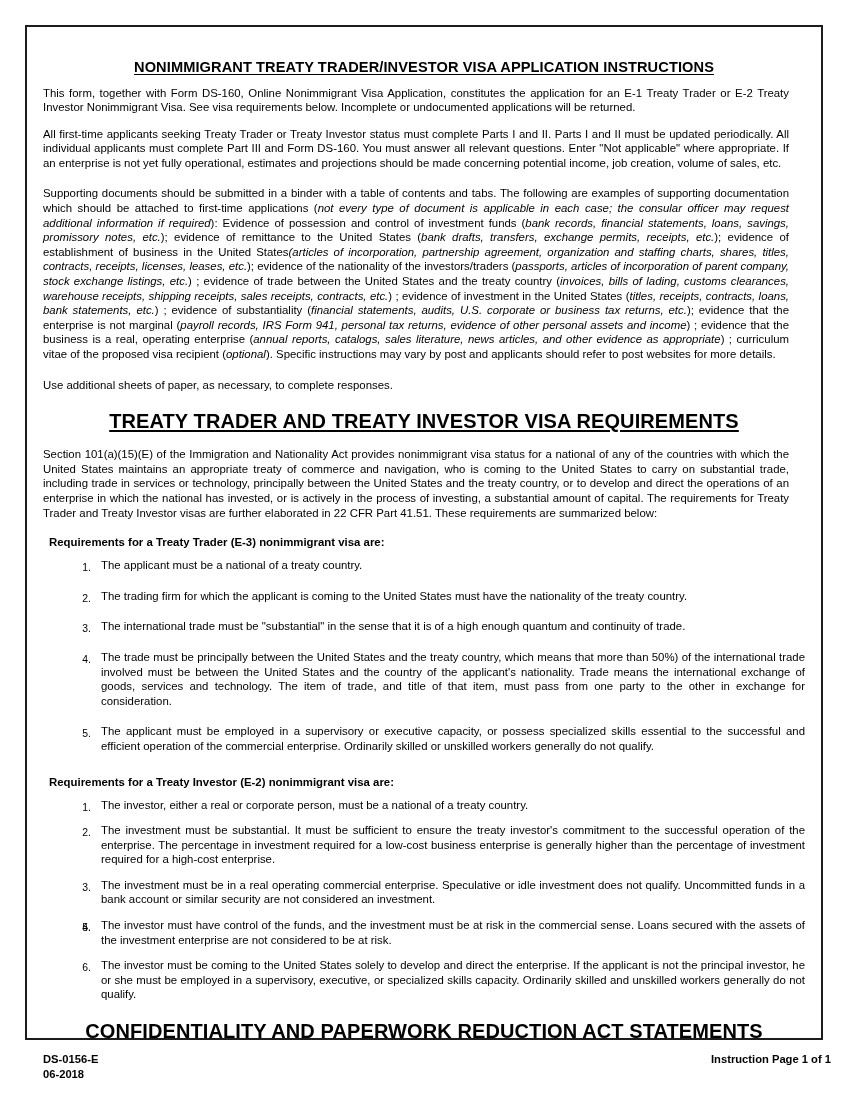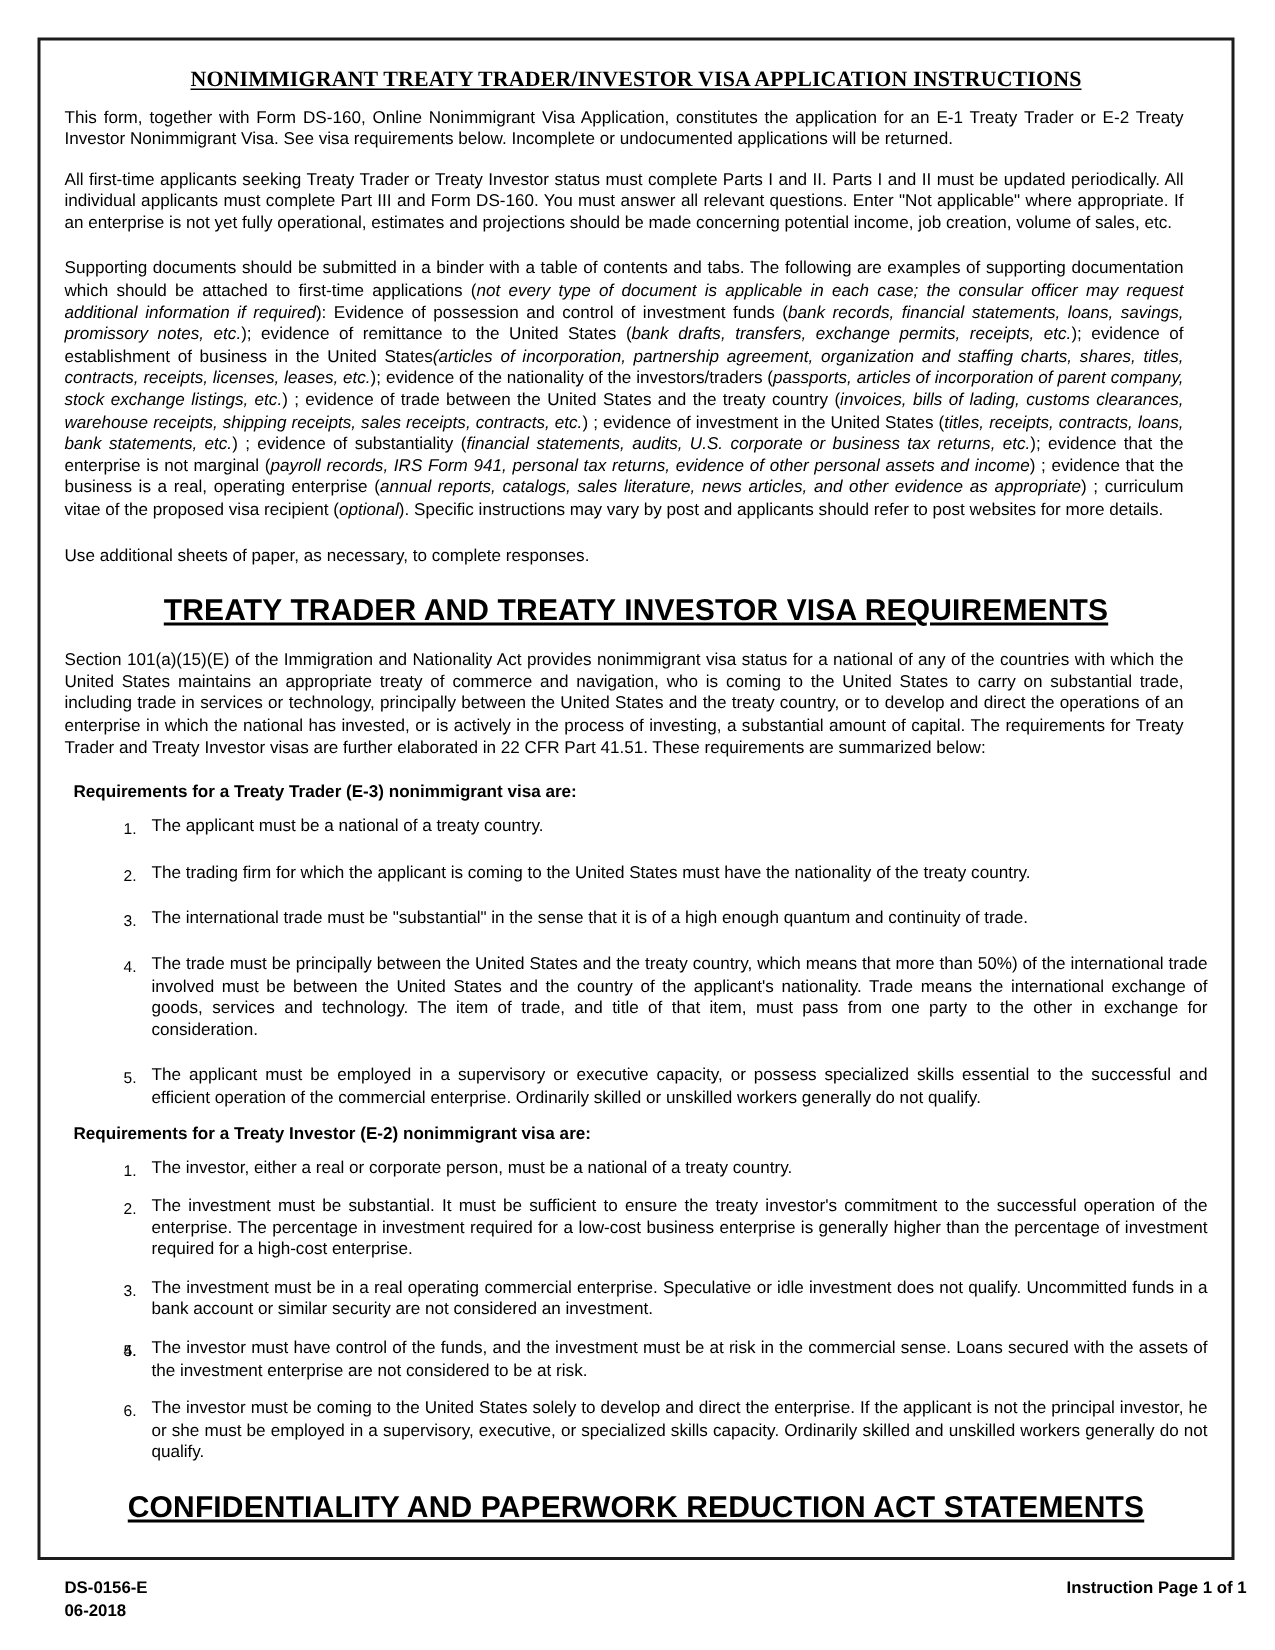--- a/index.html
+++ b/index.html
@@ -34,23 +34,22 @@
     padding: 12px 16px 10px 16px;
     overflow: hidden;
   }
   .doc-title {
     text-align: center;
     font-weight: bold;
     font-size: 14.6px;
     letter-spacing: 0.1px;
     text-decoration: underline;
     text-underline-offset: 2px;
-    margin: 6px 0 9px 0;
+    margin: 20px 0 9px 0;
     line-height: 1.2;
-    font-family: Liberation Serif, serif;
   }
   .section-title {
     text-align: center;
     font-weight: bold;
     font-size: 20px;
     letter-spacing: 0.1px;
     text-decoration: underline;
     text-underline-offset: 2px;
     margin: 17px 0 14px 0;
     line-height: 1.2;
@@ -62,21 +61,21 @@
     margin: 0 16px 12px 0;
   }
   p.body.tight { margin-bottom: 0; }
   p.spacer-after { margin-bottom: 16px; }
   .sub-head {
     font-size: 11.4px;
     font-weight: bold;
     margin: 0 0 10px 0;
     padding-left: 6px;
   }
-  .sub-head.second { margin-top: 10px; }
+  .sub-head.second { margin-top: 22px; }
   ol.reqs {
     list-style: none;
     margin: 0;
     padding: 0 0 0 28px;
   }
   ol.reqs li {
     position: relative;
     font-size: 11.4px;
     line-height: 14.6px;
     text-align: justify;

